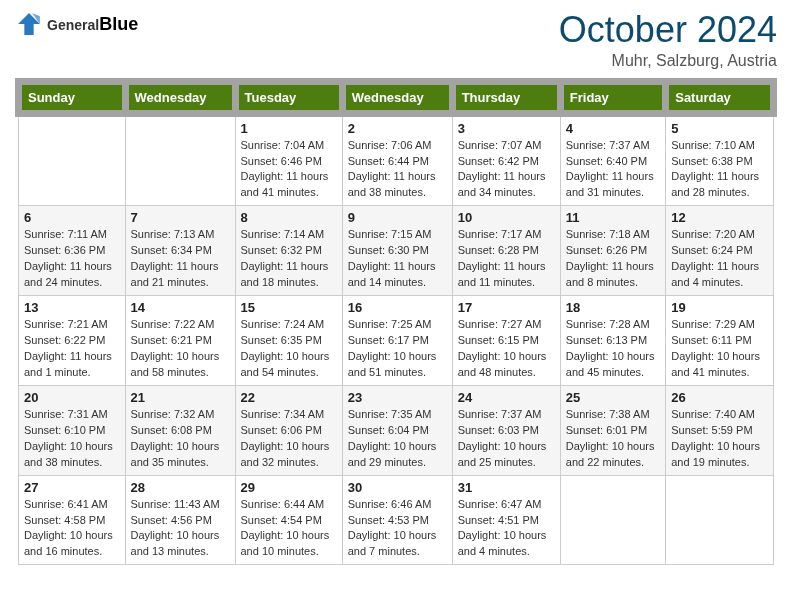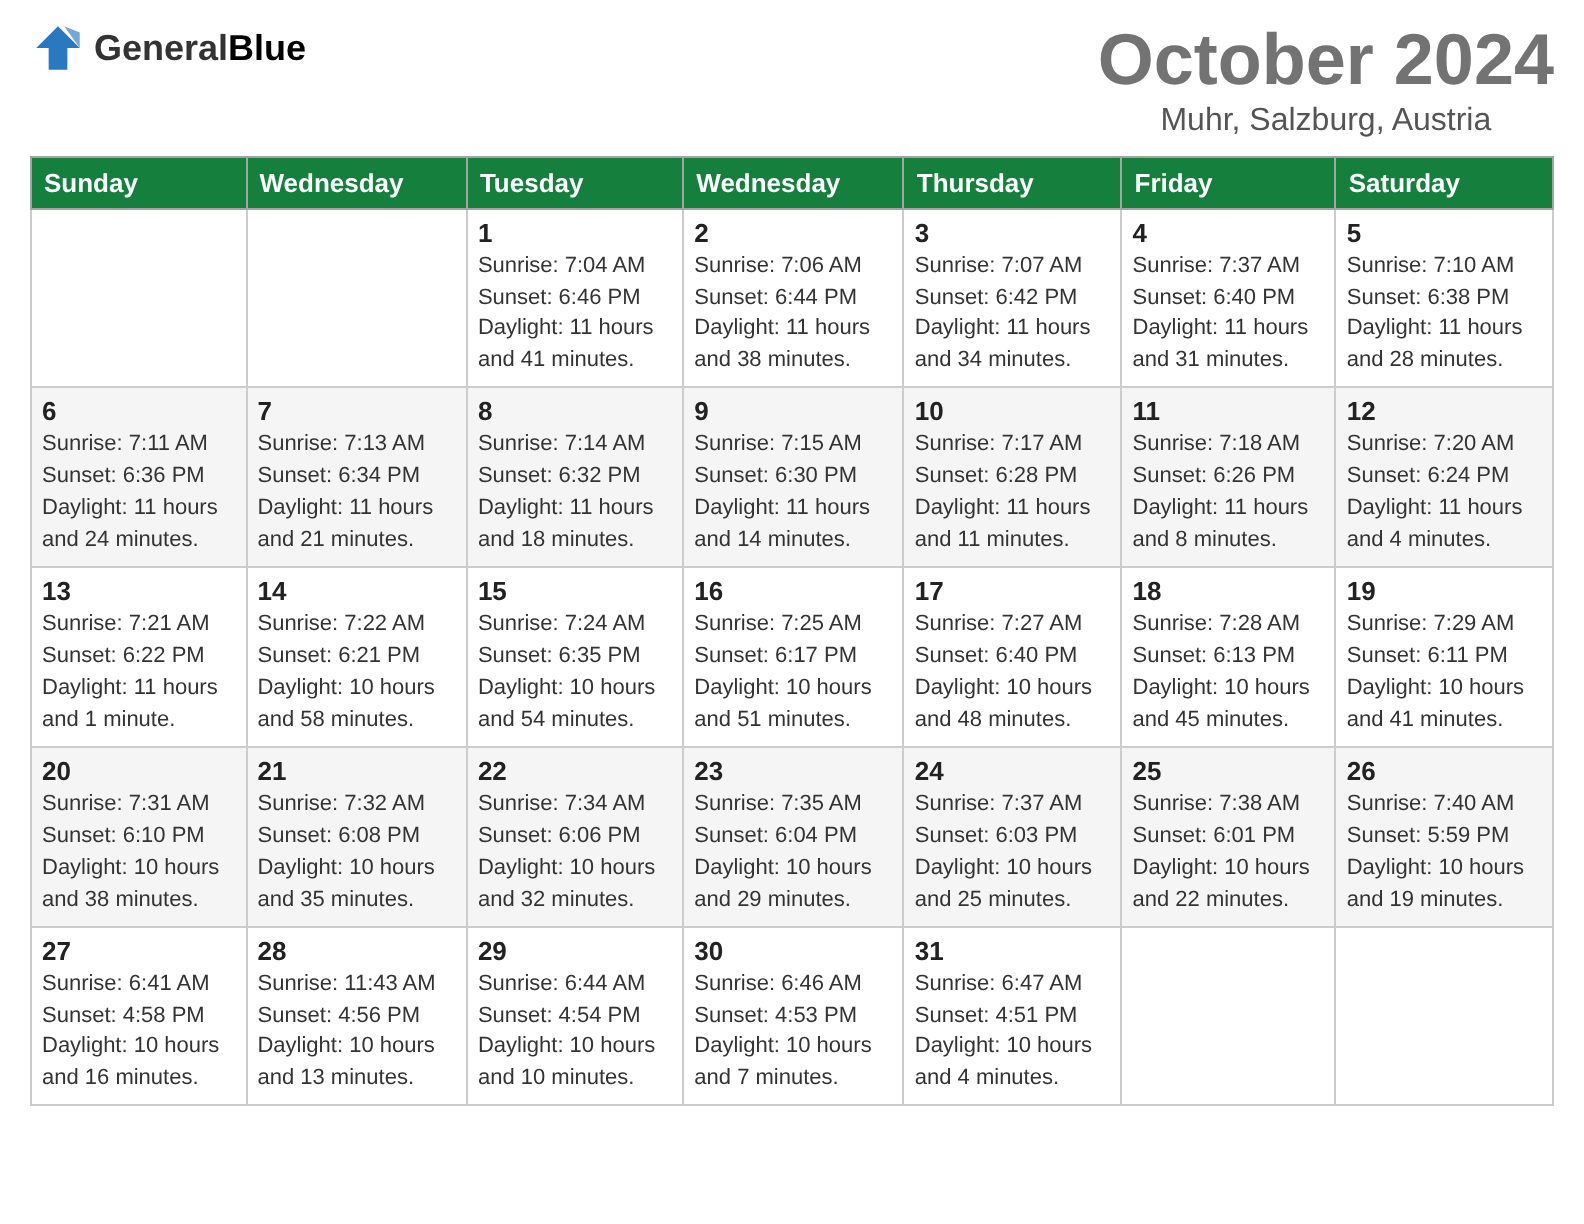--- a/index.html
+++ b/index.html
@@ -21,61 +21,60 @@
       justify-content: space-between;
       align-items: flex-start;
       margin-bottom: 8px;
     }
     .logo {
       display: flex;
       align-items: center;
       gap: 4px;
     }
     .logo-text-general {
-      font-size: 18px;
+      font-size: 14px;
       font-weight: bold;
       color: #333;
     }
     .logo-text-blue {
       font-size: 18px;
       font-weight: bold;
       color: #000000;
     }
     .logo-icon {
       width: 28px;
       height: 28px;
     }
     .title-section {
       text-align: right;
     }
     .month-title {
       font-size: 36px;
-      font-weight: 700;
-      color: #737373;
+      font-weight: 400;
+      color: #0c4a6e;
       line-height: 1.1;
     }
     .location-title {
       font-size: 16px;
       color: #555;
       margin-top: 2px;
-      text-align: center;
     }
     .calendar {
       width: 100%;
       border-collapse: collapse;
       border: 1px solid #ccc;
     }
     .calendar th {
-      background-color: #15803d;
+      background-color: #4d7c0f;
       color: #fff;
       text-align: left;
       padding: 5px 6px;
       font-size: 13px;
       font-weight: 600;
-      border: 1px solid #a3a3a3;
+      border: 7px solid #a3a3a3;
     }
     .calendar td {
       border: 1px solid #ccc;
       vertical-align: top;
       padding: 4px 5px;
       font-size: 10px;
       color: #333;
       width: 113px;
       height: 78px;
       background: #fff;
@@ -232,21 +231,21 @@
           </td>
           <td>
             <span class="day-number">16</span>
             <div class="day-info" style="white-space: pre-line;">Sunrise: 7:25 AM
 Sunset: 6:17 PM
 Daylight: 10 hours and 51 minutes.</div>
           </td>
           <td>
             <span class="day-number">17</span>
             <div class="day-info" style="white-space: pre-line;">Sunrise: 7:27 AM
-Sunset: 6:40 PM
+Sunset: 6:15 PM
 Daylight: 10 hours and 48 minutes.</div>
           </td>
           <td>
             <span class="day-number">18</span>
             <div class="day-info" style="white-space: pre-line;">Sunrise: 7:28 AM
 Sunset: 6:13 PM
 Daylight: 10 hours and 45 minutes.</div>
           </td>
           <td>
             <span class="day-number">19</span>

